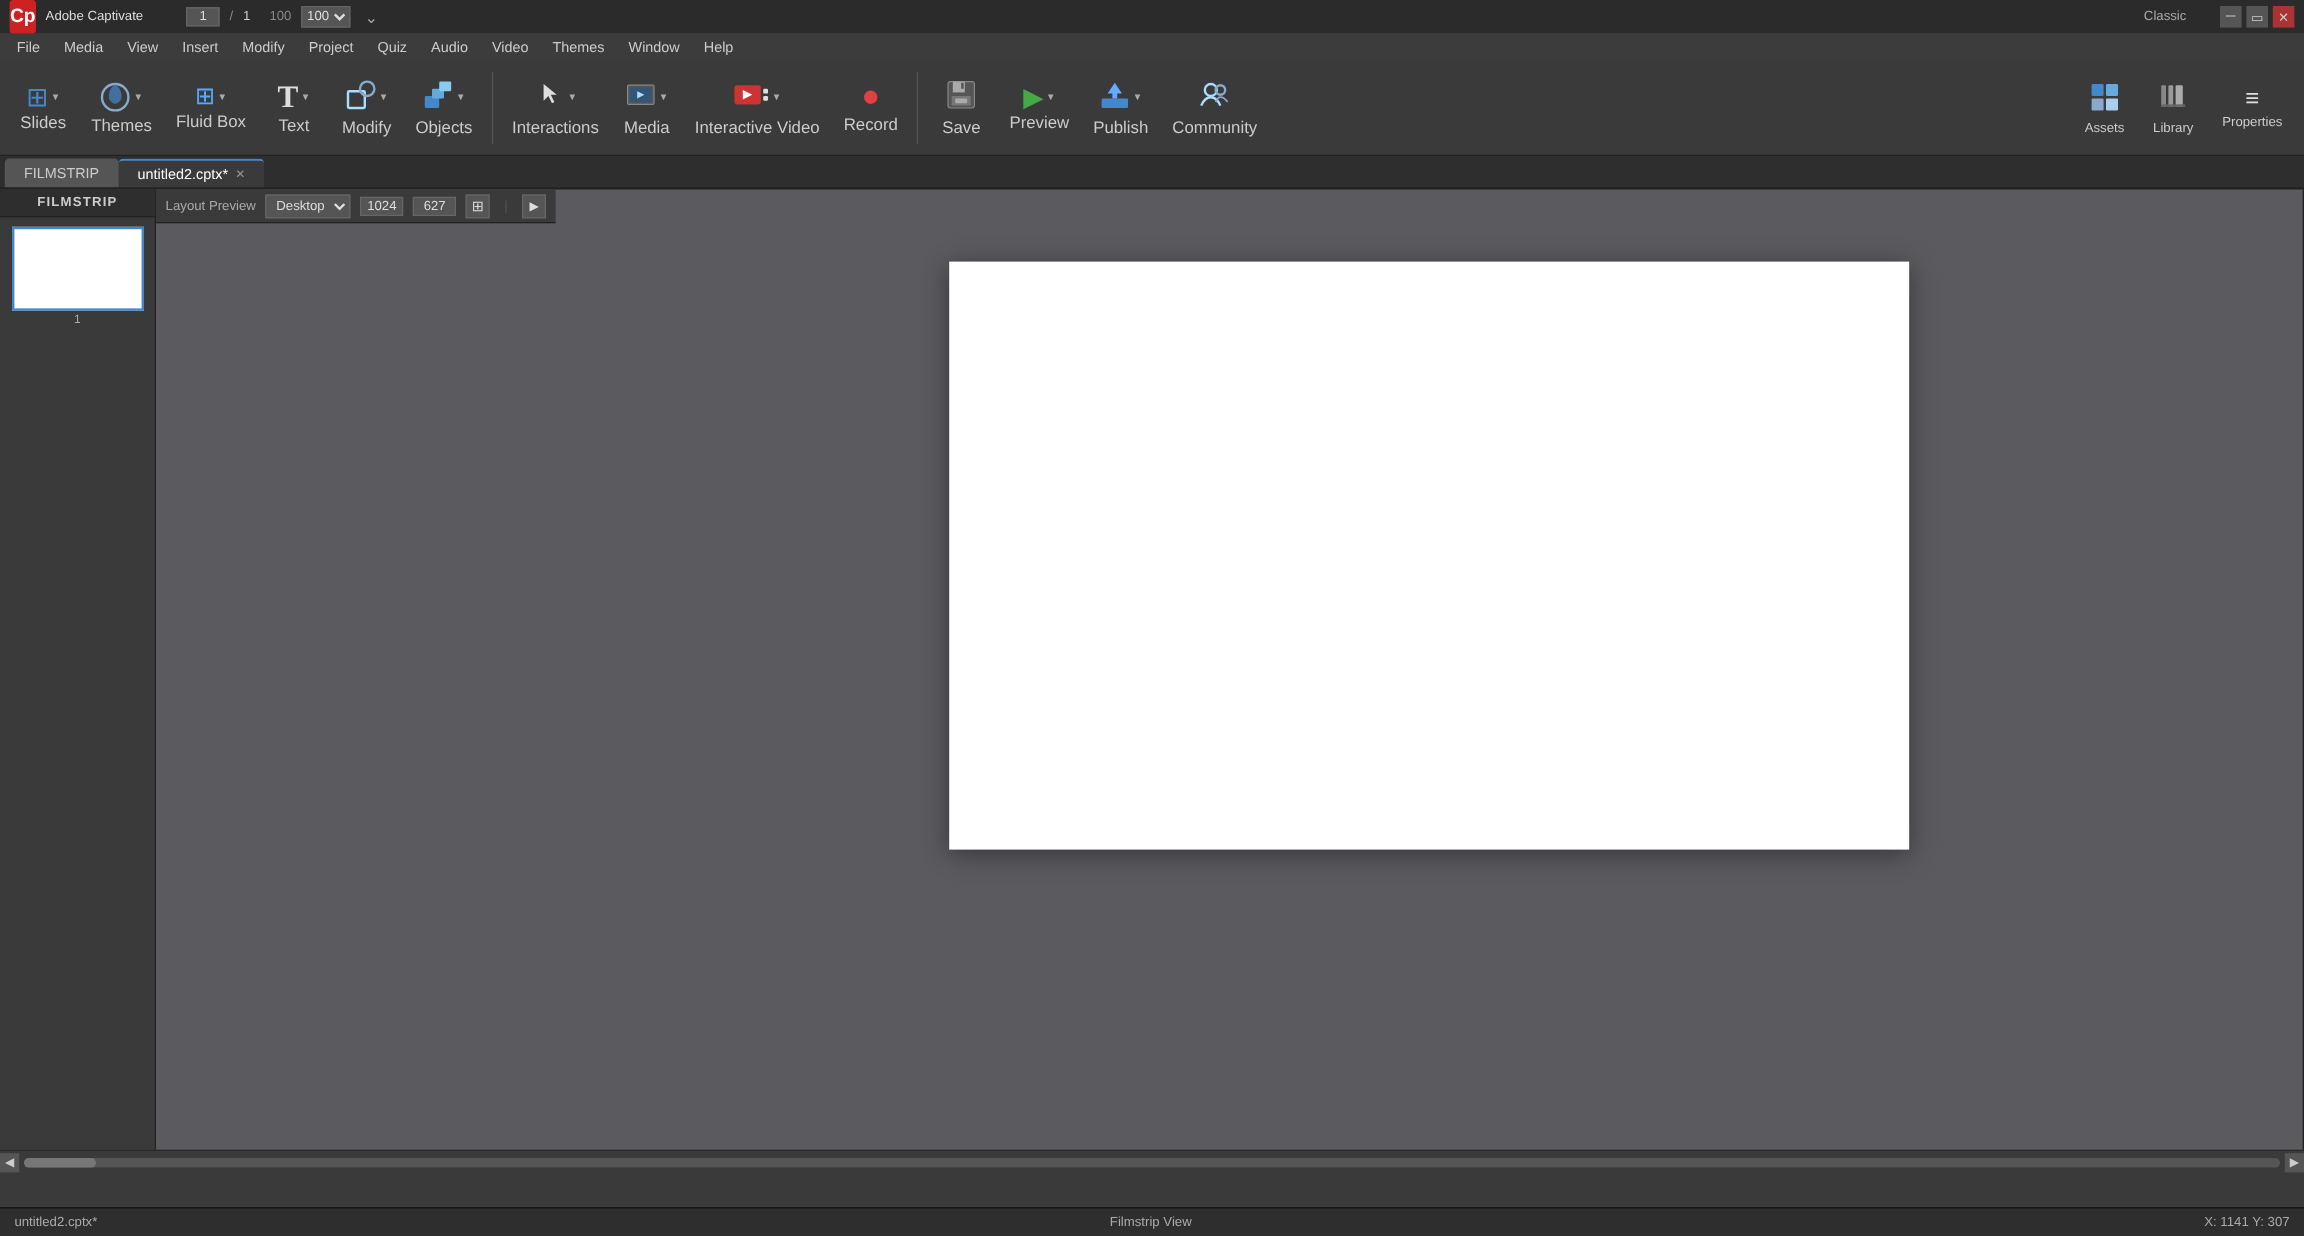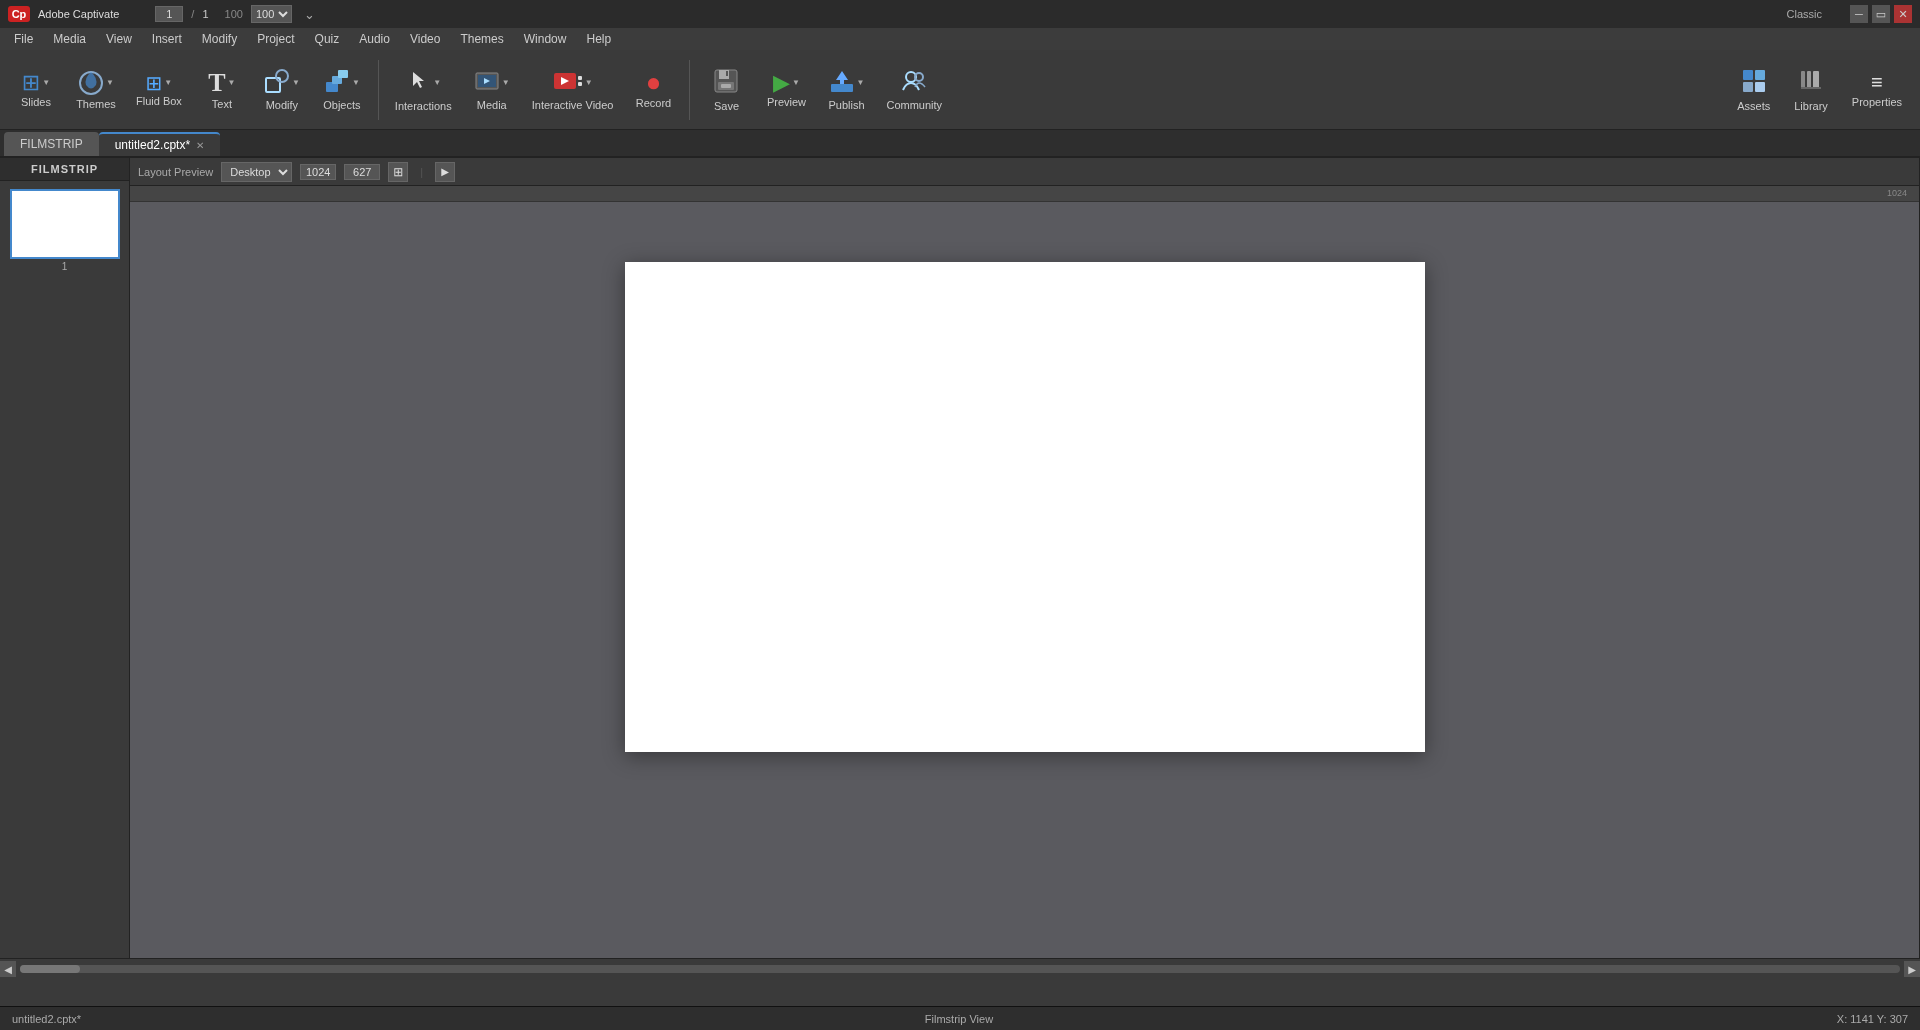--- a/index.html
+++ b/index.html
@@ -12,21 +12,21 @@
       display: flex;
       align-items: center;
       justify-content: space-between;
       padding: 0 8px;
       color: #ccc;
       font-size: 11px;
     }
     #title-bar-left { display: flex; align-items: center; gap: 8px; }
     #title-bar-right { display: flex; align-items: center; gap: 4px; }
     .title-btn { width: 18px; height: 18px; background: #555; border: none; color: #ccc; font-size: 11px; cursor: pointer; display: flex; align-items: center; justify-content: center; }
-    .cp-logo { width: 22px; height: 16px; background: #cc2222; border-radius: 3px; display: flex; align-items: center; justify-content: center; color: white; font-weight: bold; font-size: 11px; }
+    .cp-logo { width: 22px; height: 28px; background: #cc2222; border-radius: 3px; display: flex; align-items: center; justify-content: center; color: white; font-weight: bold; font-size: 16px; }
     .title-text { color: #ddd; }
 
     
     #menu-bar {
       height: 22px;
       background: #3c3c3c;
       display: flex;
       align-items: center;
       padding: 0 4px;
       color: #ccc;
@@ -49,21 +49,21 @@
       flex-direction: column;
       align-items: center;
       justify-content: center;
       gap: 2px;
       cursor: pointer;
       padding: 4px 8px;
       border-radius: 4px;
       min-width: 56px;
     }
     .toolbar-icon { font-size: 22px; color: #ddd; line-height: 1; }
-    .toolbar-label { font-size: 11px; color: #ccc; text-align: right; }
+    .toolbar-label { font-size: 14px; color: #ccc; text-align: right; }
     .toolbar-divider { width: 1px; height: 60px; background: #555; margin: 0 4px; }
     .toolbar-icon-red { color: #e04040; }
     .toolbar-icon-green { color: #44aa44; }
 
     
     #right-toolbar {
       display: flex;
       align-items: center;
       gap: 4px;
       margin-left: auto;
@@ -140,21 +140,21 @@
       cursor: pointer;
       position: relative;
     }
     .slide-number { font-size: 10px; color: #aaa; text-align: center; margin-top: 2px; }
 
     
     #canvas-area {
       flex: 1;
       background: #5a5a5f;
       display: flex;
-      flex-direction: column;
+      flex-direction: row;
       overflow: hidden;
     }
     #canvas-toolbar {
       height: 28px;
       background: #3a3a3a;
       border-bottom: 1px solid #222;
       display: flex;
       align-items: center;
       padding: 0 8px;
       gap: 8px;

